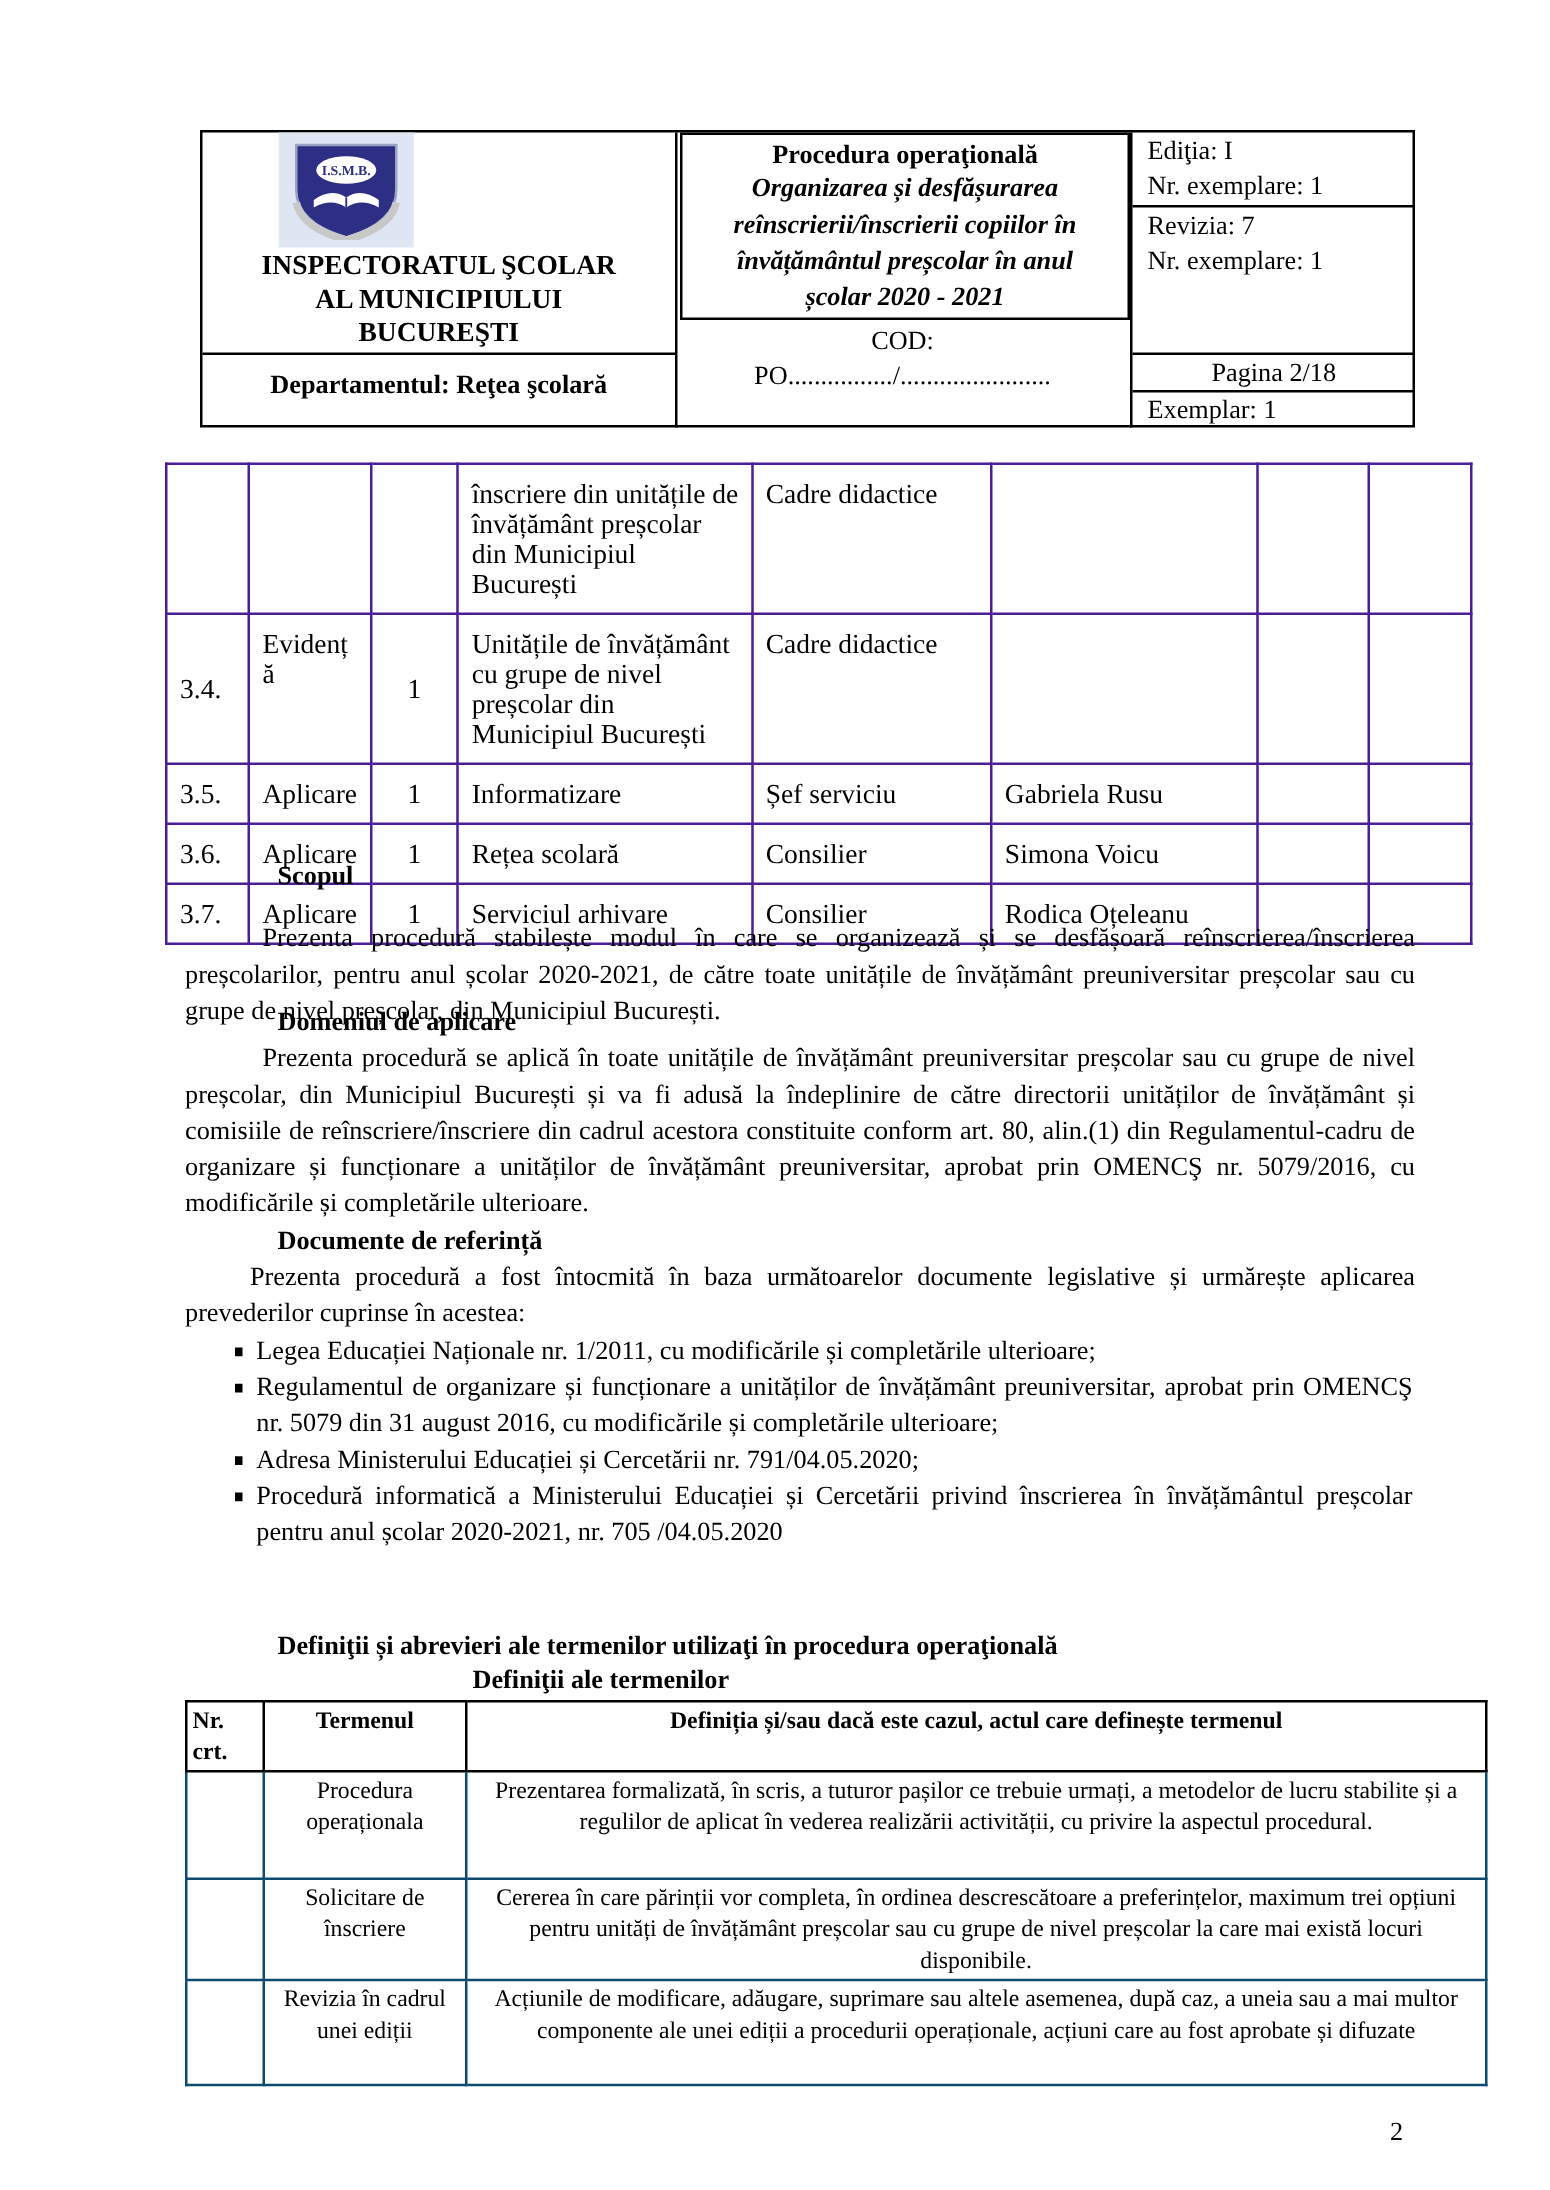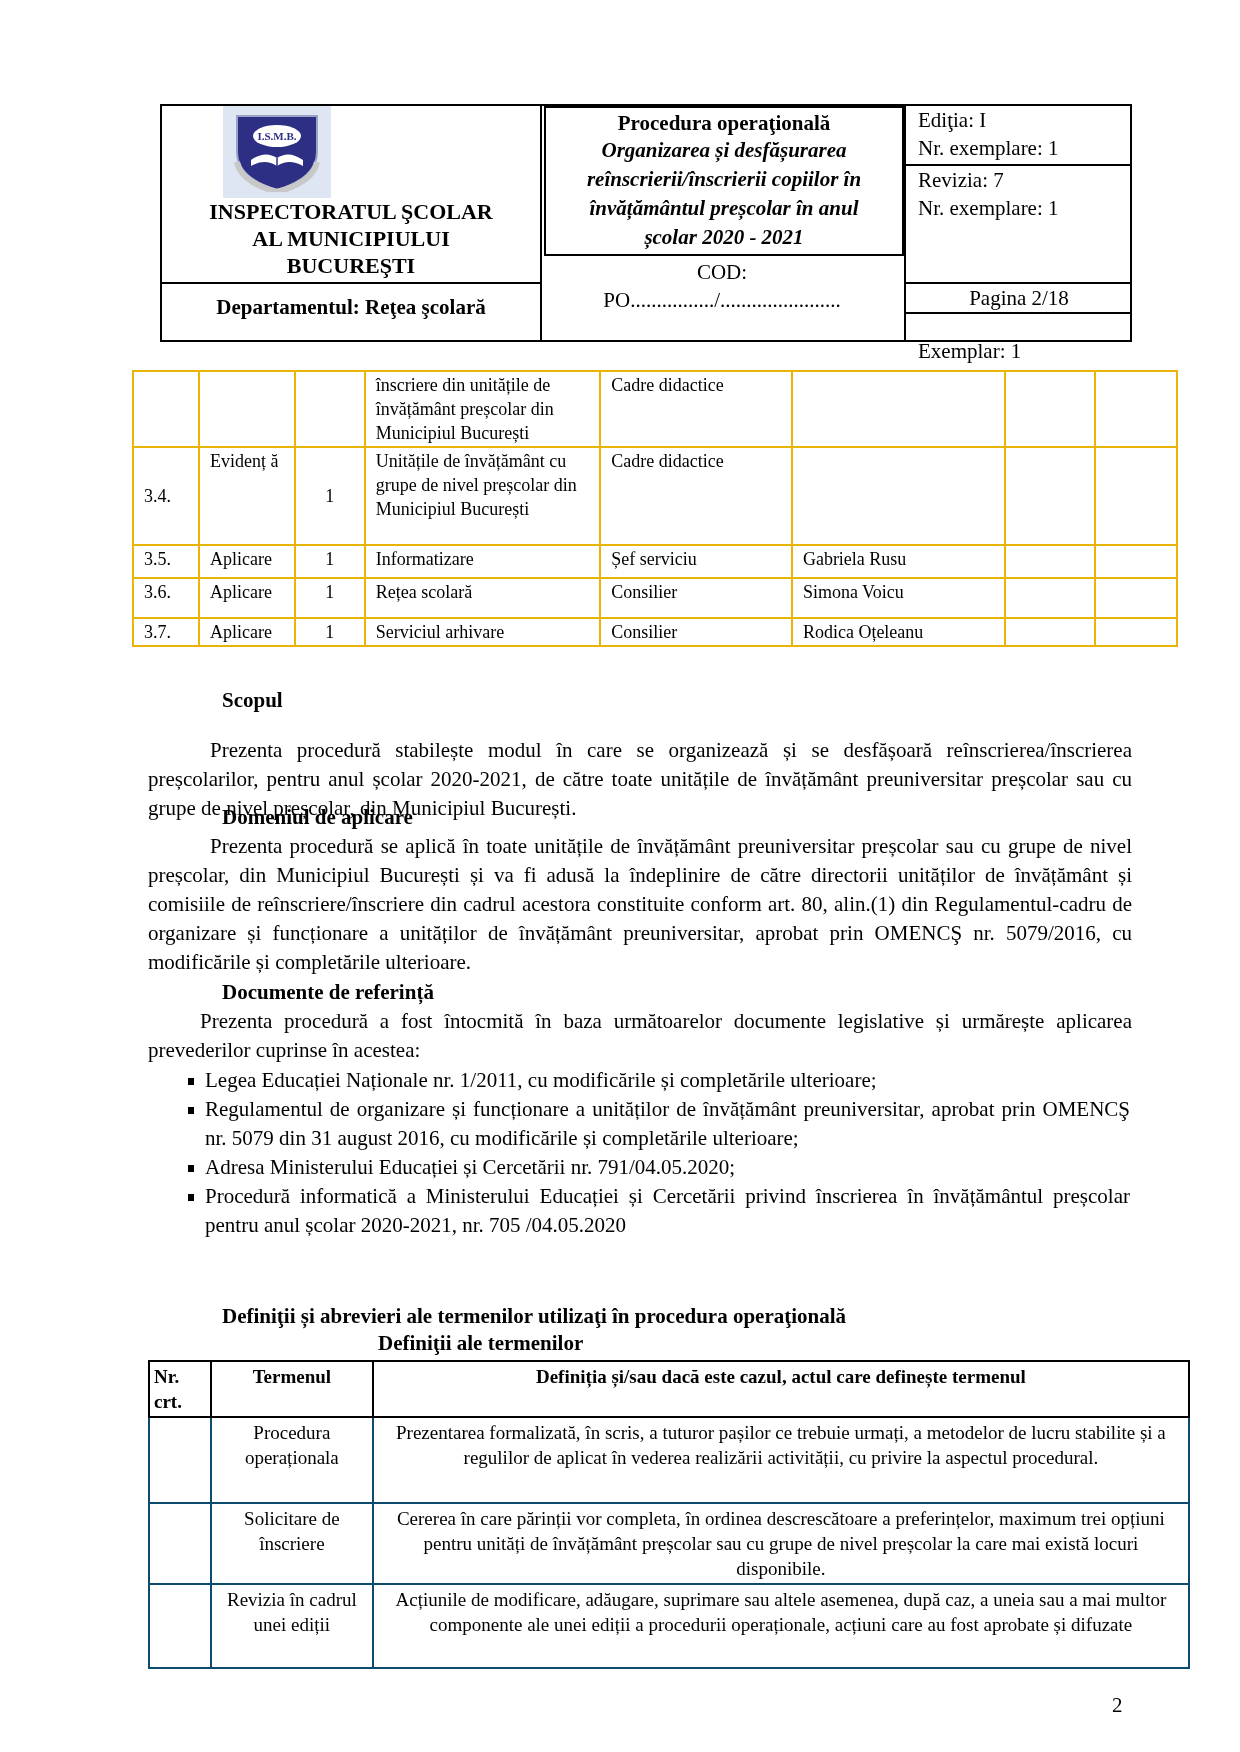--- a/index.html
+++ b/index.html
@@ -22,21 +22,21 @@
   .title-main { font-weight: bold; font-size: 21px; line-height: 26px; margin-top: 2px; }
   .title-sub { font-weight: bold; font-style: italic; font-size: 21px; line-height: 29px; }
   .cod { left: 0; top: 152px; width: 364px; text-align: center; font-size: 21px; line-height: 28px; }
 
   .hdr-right { left: 742px; top: 0; width: 228px; height: 236px; border-left: 2px solid #000; box-sizing: border-box; }
   .hr-line { left: 0; width: 226px; height: 0; border-top: 2px solid #000; }
   .hr-text { left: 12px; font-size: 21px; line-height: 28px; }
 
   
   .resp { left: 132px; top: 370px; width: 1046px; border: 2px solid #000; }
-  .resp td { border: 2px solid #eab308; vertical-align: top; font-size: 18px; line-height: 24px; padding: 1px 10px; }
+  .resp td { border: 2px solid #4c1d95; vertical-align: top; font-size: 22px; line-height: 24px; padding: 11px 10px; }
   .resp td.c { text-align: center; }
   .resp td.mid { vertical-align: middle; }
 
   
   .h { font-weight: bold; font-size: 21px; line-height: 28px; }
   .p { font-size: 21px; line-height: 29px; text-align: justify; text-align-last: left; }
   .bullets { left: 185px; width: 945px; }
   .bullet { position: relative; padding-left: 20px; font-size: 21px; line-height: 29px; text-align: justify; }
   .bullet .sq { position: absolute; left: 3px; top: 12px; width: 6px; height: 7px; background: #000; }
 
@@ -87,21 +87,21 @@
 
   <div class="abs hdr-right">
     <div class="abs hr-text" style="top:0px;">Ediţia: I</div>
     <div class="abs hr-text" style="top:28px;">Nr. exemplare:   1</div>
     <div class="abs hr-line" style="top:58px;"></div>
     <div class="abs hr-text" style="top:60px;">Revizia: 7</div>
     <div class="abs hr-text" style="top:88px;">Nr. exemplare: 1</div>
     <div class="abs hr-line" style="top:176px;"></div>
     <div class="abs hr-text" style="top:178px; left:0; width:226px; text-align:center;">Pagina 2/18</div>
     <div class="abs hr-line" style="top:206px;"></div>
-    <div class="abs hr-text" style="top:207px;margin-top:24px;">Exemplar: 1</div>
+    <div class="abs hr-text" style="top:207px;">Exemplar: 1</div>
   </div>
 </div>
 
 <table class="abs resp">
   <colgroup>
     <col style="width:66px">
       <col style="width:96px">
       <col style="width:70px">
       <col style="width:236px">
     <col style="width:192px">

